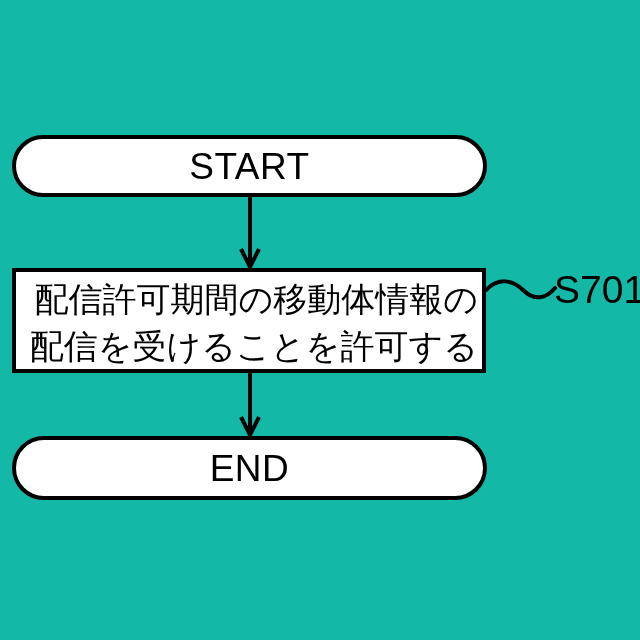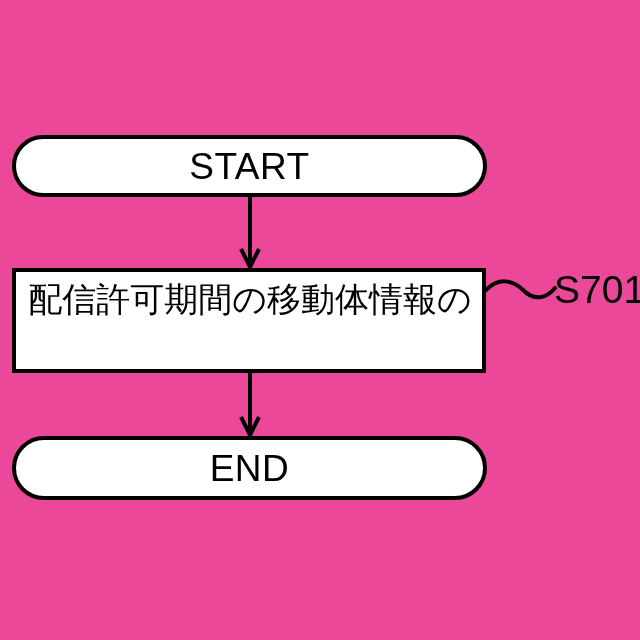--- a/index.html
+++ b/index.html
@@ -7,21 +7,21 @@
     padding: 0;
     background: #ffffff;
   }
   body {
     font-family: "Liberation Sans", "DejaVu Sans", sans-serif;
   }
   #flowchart-canvas {
     position: relative;
     width: 640px;
     height: 640px;
-    background: #ec4899;
+    background: #14b8a6;
     overflow: hidden;
     text-decoration: underline;
   }
   #flow-svg {
     position: absolute;
     left: 0;
     top: 0;
     width: 640px;
     height: 640px;
   }
@@ -73,21 +73,21 @@
     position: absolute;
     left: 22px;
     top: 276px;
     width: 456px;
     color: #000000;
   }
   .process-line {
     display: block;
     font-size: 34px;
     line-height: 47px;
-    text-align: center;
+    text-align: right;
     white-space: pre;
     letter-spacing: 0px;
   }
   #step-ref-label {
     position: absolute;
     left: 554px;
     top: 268px;
     font-size: 39px;
     color: #000000;
     white-space: pre;
@@ -113,19 +113,20 @@
     <line class="connector-line" x1="250" y1="372" x2="250" y2="430"></line>
     <polyline class="arrow-head" points="241,417 250,435 259,417"></polyline>
 
     <rect class="node-shape" x="14" y="438" width="471" height="60" rx="30" ry="30"></rect>
   </svg>
 
   <div class="node-text" id="start-label-text">START</div>
 
   <div id="process-text-block">
     <span class="process-line">配信許可期間の移動体情報の</span>
+    <span class="process-line">配信を受けることを許可する</span>
   </div>
 
   <div id="step-ref-label">S701</div>
 
   <div class="node-text" id="end-label-text">END</div>
 
 </div>
 
 </body></html>

